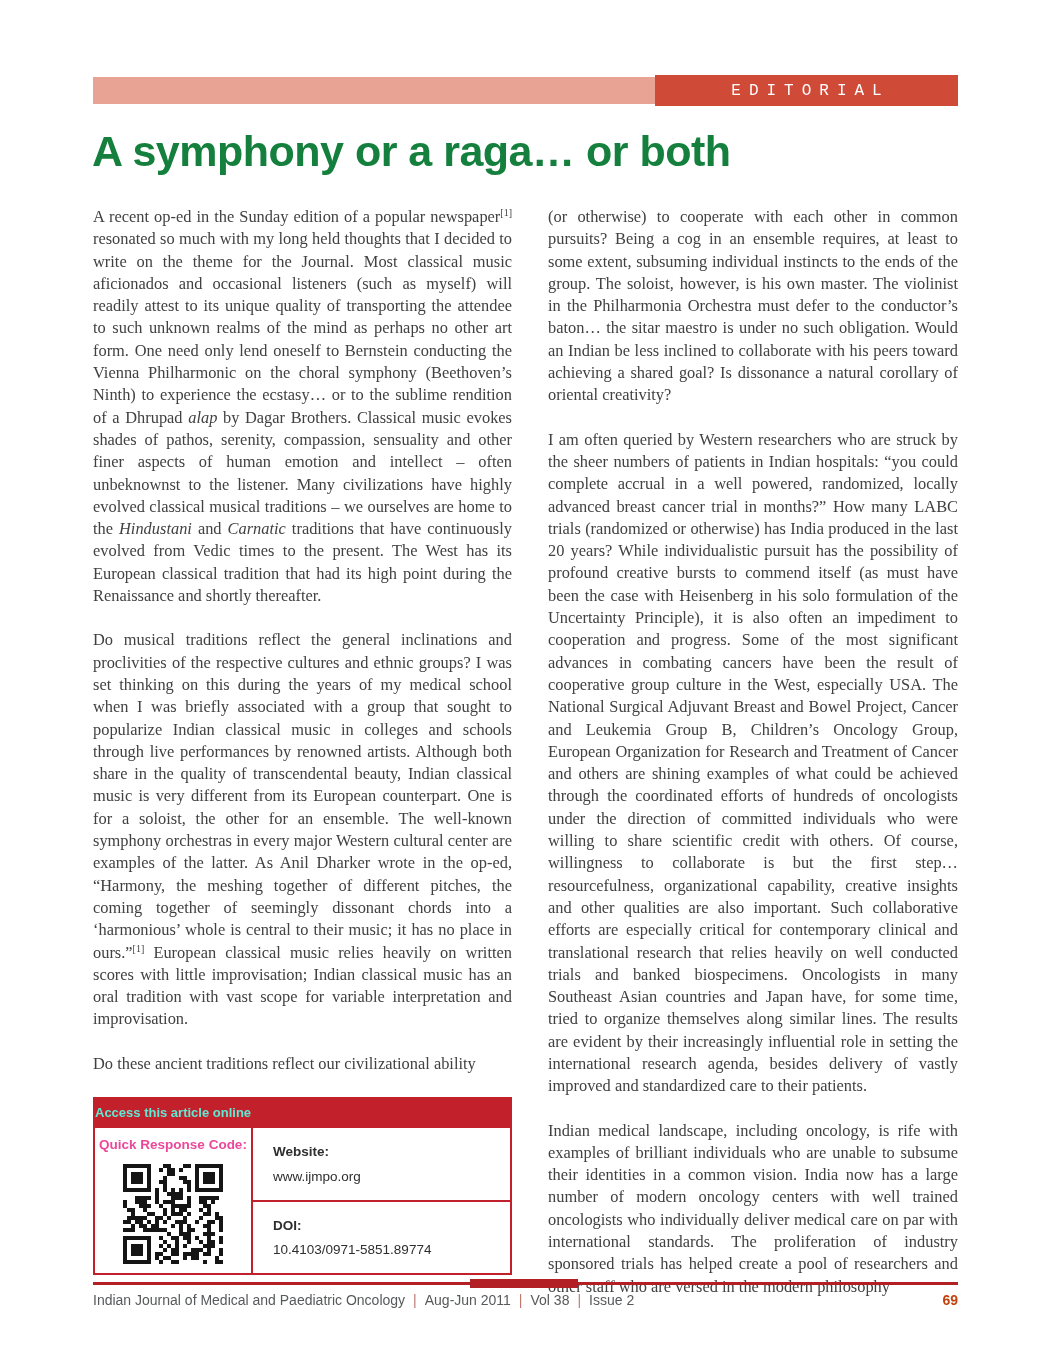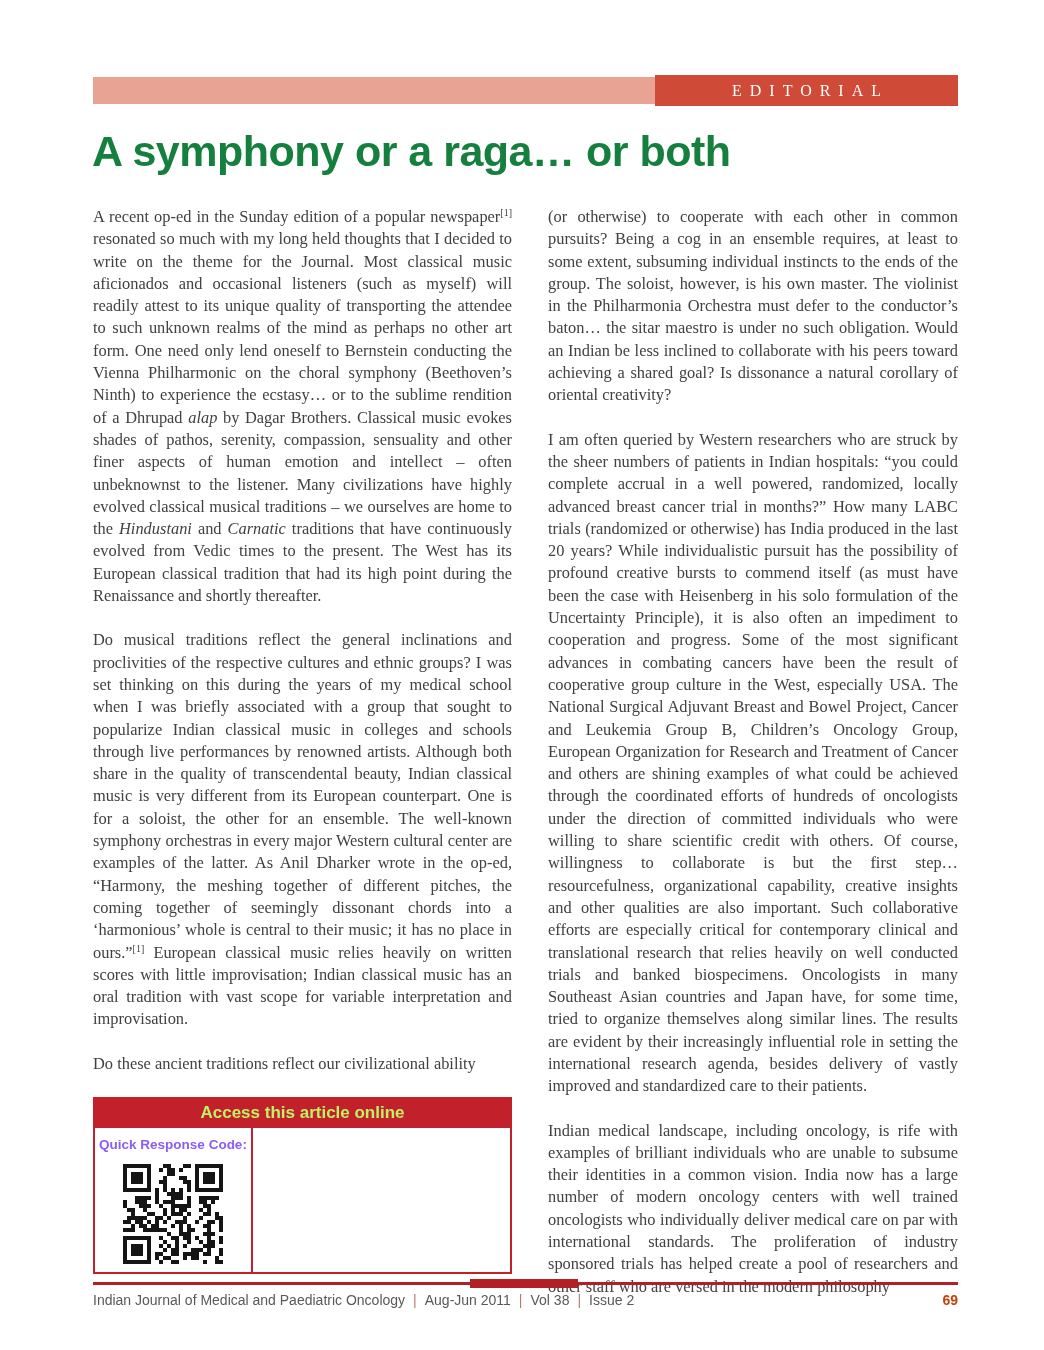--- a/index.html
+++ b/index.html
@@ -4,44 +4,44 @@
 <style>
   html,body{margin:0;padding:0;background:#ffffff;}
   .page{position:relative;width:1044px;height:1350px;background:#ffffff;overflow:hidden;
         font-family:"Liberation Serif",serif;color:#414141;}
 
   
   .banner{position:absolute;left:93px;top:75px;width:865px;height:31px;display:flex;align-items:flex-start;}
   .banner-salmon{flex:1;height:27px;margin-top:2px;background:#E8A394;}
   .banner-editorial{width:303px;height:31px;background:#D04A38;color:#ffffff;
         display:flex;align-items:center;justify-content:center;
-        font-family:Liberation Serif, serif;font-size:16px;letter-spacing:8px;font-weight:400;
+        font-family:Liberation Mono, monospace;font-size:16px;letter-spacing:8px;font-weight:400;
         padding-left:8px;box-sizing:border-box;}
 
   
   .title{position:absolute;left:92px;top:127px;margin:0;
         font-family:"Liberation Sans",sans-serif;font-weight:bold;font-size:43px;color:#15803d;letter-spacing:-0.5px;}
 
   
   .columns{position:absolute;left:93px;top:206px;width:865px;display:flex;gap:36px;}
   .col{width:419px;font-size:16.4px;line-height:22.3px;text-align:justify;color:#414141;}
   .col p{margin:0 0 22px 0;padding:0;}
   .col p:last-child{margin-bottom:0;}
   .col sup{font-size:10px;line-height:0;vertical-align:super;}
   .col i{font-style:italic;}
 
   
   .access-box{margin-top:11px;border:2px solid #C2212B;box-sizing:border-box;width:419px;
         font-family:"Liberation Sans",sans-serif;}
-  .access-header{background:#C2212B;color:#bef264;text-align:center;font-weight:bold;
-        font-size:17px;padding:3px 0 4px;}
+  .access-header{background:#C2212B;color:#5eead4;font-weight:bold;
+        font-size:13px;padding:3px 0 4px;}
   .access-body{display:flex;background:#ffffff;}
   .access-left{width:158px;border-right:2px solid #C2212B;text-align:center;
         padding:6px 4px 8px;box-sizing:border-box;}
-  .qr-label{font-weight:bold;font-size:13.5px;color:#8b5cf6;white-space:nowrap;}
+  .qr-label{font-weight:bold;font-size:13.5px;color:#ec4899;white-space:nowrap;}
   .qr{width:100px;height:100px;margin:7px auto 0;}
   .access-right{flex:1;display:flex;flex-direction:column;}
   .access-row{flex:1;padding:13px 8px 12px 20px;font-size:13.5px;color:#2e2e2e;}
   .access-row + .access-row{border-top:2px solid #C2212B;}
   .access-row .lbl{font-weight:bold;display:block;margin-bottom:2px;}
 
   
   .footer-rule{position:absolute;left:93px;top:1279px;width:865px;height:9px;}
   .footer-rule .thin{position:absolute;left:0;top:3px;width:100%;height:3px;background:#B22025;}
   .footer-rule .thick{position:absolute;left:377px;top:0;width:108px;height:9px;background:#B22025;}
@@ -371,20 +371,30 @@
                   <rect x="20" y="96" width="4" height="4" fill="#151515"></rect>
                   <rect x="24" y="96" width="4" height="4" fill="#151515"></rect>
                   <rect x="36" y="96" width="4" height="4" fill="#151515"></rect>
                   <rect x="48" y="96" width="4" height="4" fill="#151515"></rect>
                   <rect x="52" y="96" width="4" height="4" fill="#151515"></rect>
                   <rect x="80" y="96" width="4" height="4" fill="#151515"></rect>
                   <rect x="92" y="96" width="4" height="4" fill="#151515"></rect>
                   <rect x="96" y="96" width="4" height="4" fill="#151515"></rect>
                 </svg></div>
           </div>
+          <div class="access-right">
+            <div class="access-row">
+              <span class="lbl">Website:</span>
+              <span>www.ijmpo.org</span>
+            </div>
+            <div class="access-row">
+              <span class="lbl">DOI:</span>
+              <span>10.4103/0971-5851.89774</span>
+            </div>
+          </div>
         </div>
       </div>
     </div>
 
     <div class="col">
       <p><span>(or otherwise) to cooperate with each other in common pursuits? Being a cog in an ensemble requires, at least to some extent, subsuming individual instincts to the ends of the group. The soloist, however, is his own master. The violinist in the Philharmonia Orchestra must defer to the conductor’s baton… the sitar maestro is under no such obligation. Would an Indian be less inclined to collaborate with his peers toward achieving a shared goal? Is dissonance a natural corollary of oriental creativity?</span></p>
       <p><span>I am often queried by Western researchers who are struck by the sheer numbers of patients in Indian hospitals: “you could complete accrual in a well powered, randomized, locally advanced breast cancer trial in months?” How many LABC trials (randomized or otherwise) has India produced in the last 20 years? While individualistic pursuit has the possibility of profound creative bursts to commend itself (as must have been the case with Heisenberg in his solo formulation of the Uncertainty Principle), it is also often an impediment to cooperation and progress. Some of the most significant advances in combating cancers have been the result of cooperative group culture in the West, especially USA. The National Surgical Adjuvant Breast and Bowel Project, Cancer and Leukemia Group B, Children’s Oncology Group, European Organization for Research and Treatment of Cancer and others are shining examples of what could be achieved through the coordinated efforts of hundreds of oncologists under the direction of committed individuals who were willing to share scientific credit with others. Of course, willingness to collaborate is but the first step… resourcefulness, organizational capability, creative insights and other qualities are also important. Such collaborative efforts are especially critical for contemporary clinical and translational research that relies heavily on well conducted trials and banked biospecimens. Oncologists in many Southeast Asian countries and Japan have, for some time, tried to organize themselves along similar lines. The results are evident by their increasingly influential role in setting the international research agenda, besides delivery of vastly improved and standardized care to their patients.</span></p>
       <p><span>Indian medical landscape, including oncology, is rife with examples of brilliant individuals who are unable to subsume their identities in a common vision. India now has a large number of modern oncology centers with well trained oncologists who individually deliver medical care on par with international standards. The proliferation of industry sponsored trials has helped create a pool of researchers and other staff who are versed in the modern philosophy</span></p>
     </div>
 

